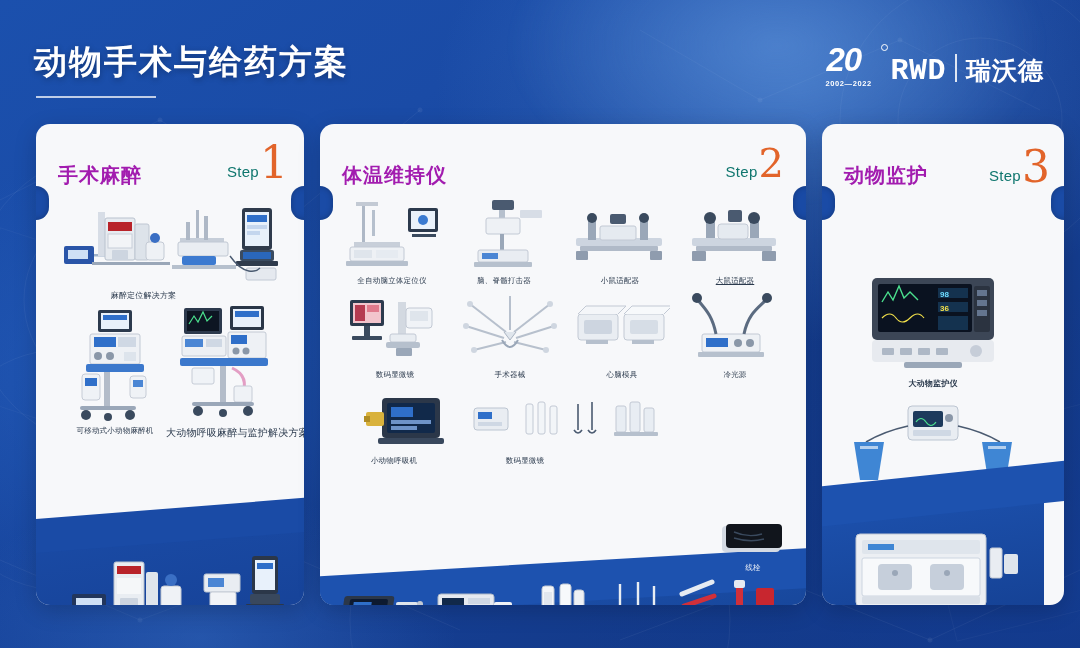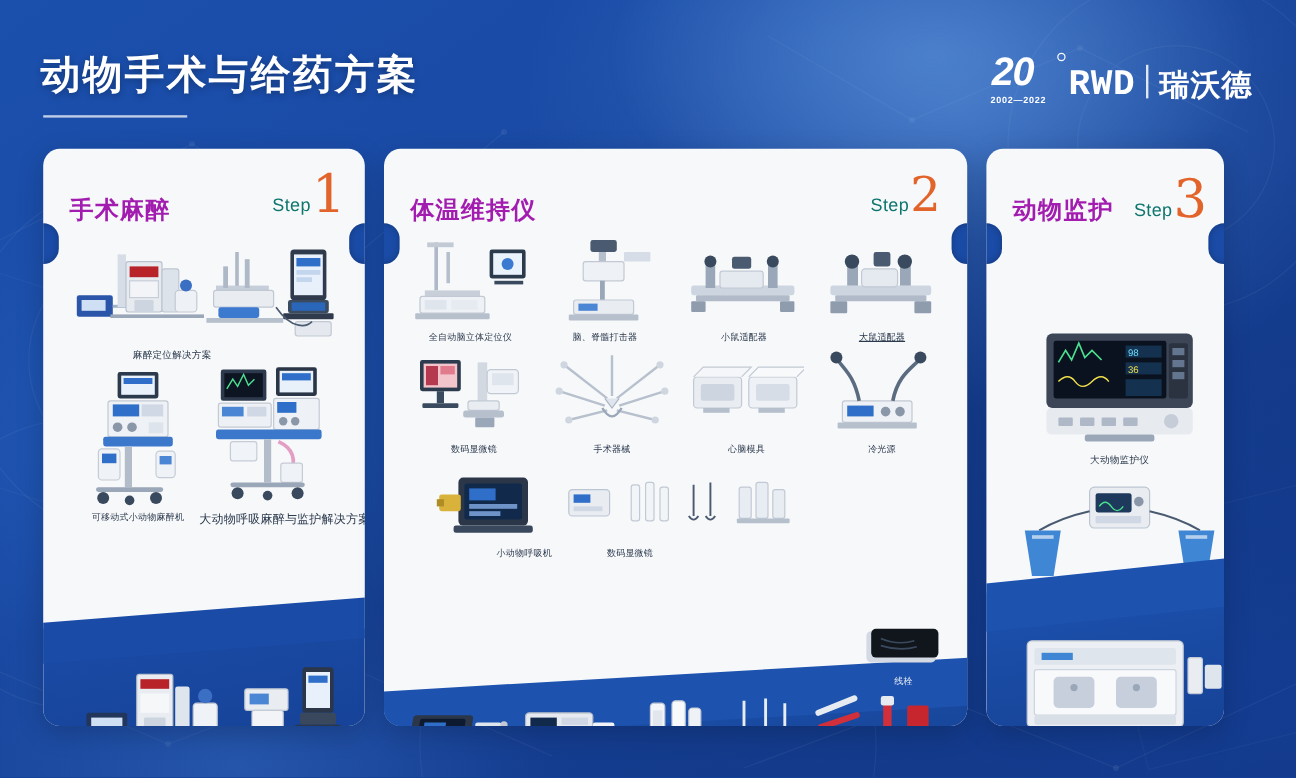--- a/index.html
+++ b/index.html
@@ -38,21 +38,21 @@
   .brand{display:flex;align-items:flex-start;gap:9px;font-family:Liberation Mono, monospace;}
   .brand .rwd{font-size:30px;font-weight:bold;color:#fff;letter-spacing:.5px;}
   .brand .bar{width:2px;height:28px;background:rgba(255,255,255,.85);}
   .brand .cn{font-size:25px;font-weight:bold;color:#fff;letter-spacing:1px;}
 
   
   .card{position:absolute;background:#f7f8fa;border-radius:14px;overflow:hidden;
     box-shadow:0 6px 22px rgba(0,0,0,.18);}
   #card1{left:36px;top:124px;width:268px;height:481px;}
   #card2{left:320px;top:124px;width:486px;height:481px;}
-  #card3{left:822px;top:124px;width:198px;height:481px;}
+  #card3{left:822px;top:124px;width:242px;height:481px;}
 
   .card-head{position:relative;height:70px;}
   .card-title{position:absolute;left:22px;top:18px;font-size:20px;font-weight:bold;color:#a21caf;letter-spacing:1px;margin-top:20px;}
   .step-wrap{position:absolute;display:flex;align-items:flex-end;gap:1px;}
   .step-word{font-size:15px;color:#0f766e;font-family:Liberation Sans, sans-serif;letter-spacing:.3px;}
   .step-num{font-size:40px;color:#e2642a;font-family:"DejaVu Serif",serif;line-height:34px;font-weight:300;}
   #card1 .step-wrap{right:16px;top:22px;}
   #card2 .step-wrap{right:22px;top:22px;}
   #card3 .step-wrap{right:14px;top:26px;}
   #card1 .step-num{font-size:44px;}
@@ -445,21 +445,21 @@
               <path d="M118 40 q4 6 8 0"></path>
           </g>
           <g fill="#e8edf3" stroke="#c2c9d4">
             <rect x="146" y="16" width="10" height="26" rx="2"></rect>
             <rect x="160" y="12" width="10" height="30" rx="2"></rect>
             <rect x="174" y="18" width="10" height="24" rx="2"></rect>
           </g>
           <rect x="144" y="42" width="44" height="4" rx="1" fill="#b6c0cd"></rect>
         </svg>
       </div>
-      <div class="row-label" style="position:absolute;left:28px;top:262px;width:112px;text-align:right;">小动物呼吸机</div>
+      <div class="row-label" style="position:absolute;left:18px;top:262px;width:112px;">小动物呼吸机</div>
       <div class="row-label" style="position:absolute;left:150px;top:262px;width:110px;">数码显微镜</div>
 
       <div id="c2band"></div>
 
       <div class="dev" style="left:18px;top:392px;width:86px;height:40px;z-index:2;">
         <svg viewBox="0 0 86 40" style="width:100%;height:100%;">
           <rect x="8" y="10" width="50" height="20" rx="3" fill="#2b3749" transform="skewX(-8)"></rect>
           <rect x="14" y="13" width="38" height="14" rx="2" fill="#0d1a30" transform="skewX(-8)"></rect>
           <rect x="18" y="16" width="18" height="5" fill="#2f6fc9" transform="skewX(-8)"></rect>
           <rect x="58" y="16" width="22" height="4" rx="2" fill="#dfe5ec"></rect>
@@ -526,21 +526,21 @@
     <div class="card-head">
       <div class="card-title">动物监护</div>
       <div class="step-wrap">
         <span class="step-word">Step</span>
         <span class="step-num">3</span>
       </div>
     </div>
     <div class="notch l t"></div>
     <div class="notch r t"></div>
 
-    <div class="panel" style="height:411px;">
+    <div class="panel" style="height:411px;font-weight:bold;">
 
       <div class="dev" style="left:46px;top:82px;width:130px;height:94px;">
         <svg viewBox="0 0 130 94" style="width:100%;height:100%;">
           <rect x="4" y="2" width="122" height="62" rx="5" fill="#3c4656"></rect>
           <rect x="10" y="8" width="94" height="48" rx="2" fill="#0a1220"></rect>
           <path d="M14 26 l6 -10 5 8 6 -14 5 12 6 -6 8 8" stroke="#4be08e" fill="none" stroke-width="1.4"></path>
           <path d="M14 42 q8 -8 14 0 t14 0 t14 0" stroke="#f2e04a" fill="none" stroke-width="1.2"></path>
           <rect x="70" y="12" width="30" height="10" fill="#14324f"></rect>
           <text x="72" y="21" font-size="8" fill="#6edcff" font-family="Liberation Sans">98</text>
           <rect x="70" y="26" width="30" height="10" fill="#14324f"></rect>

